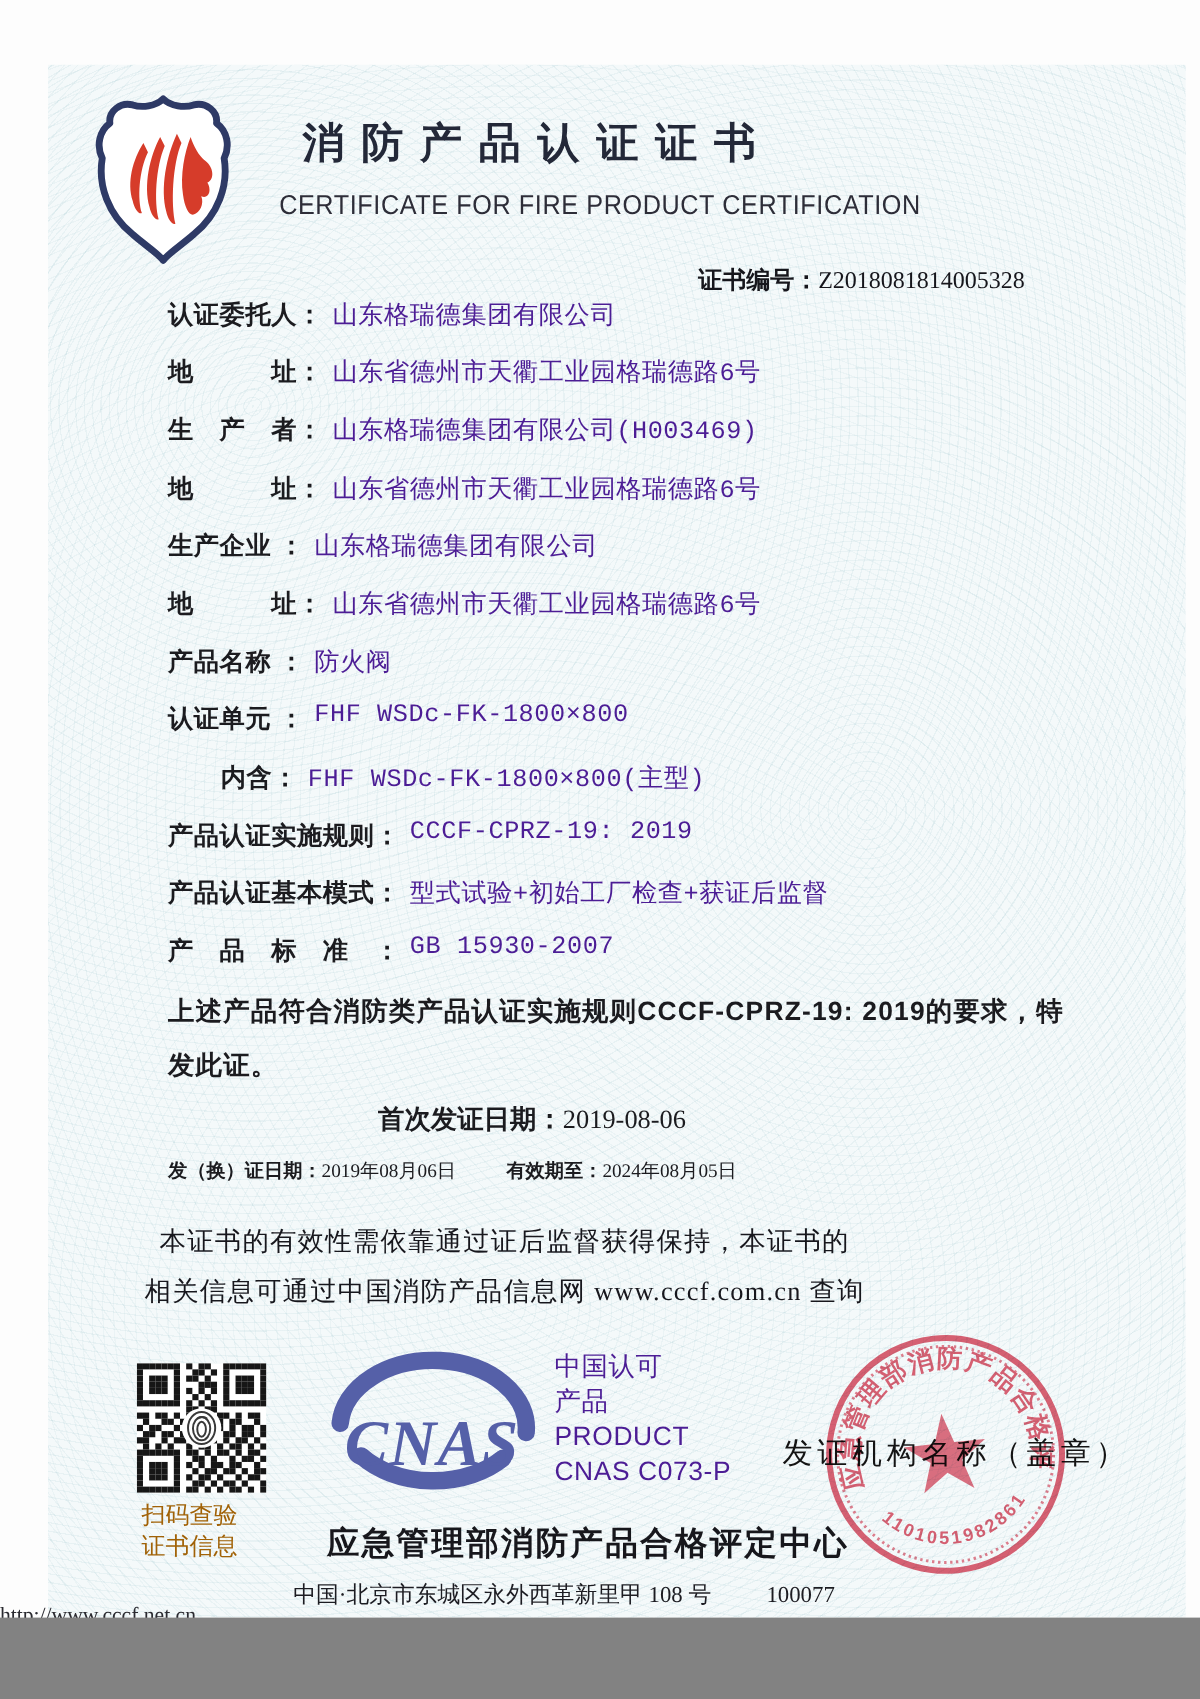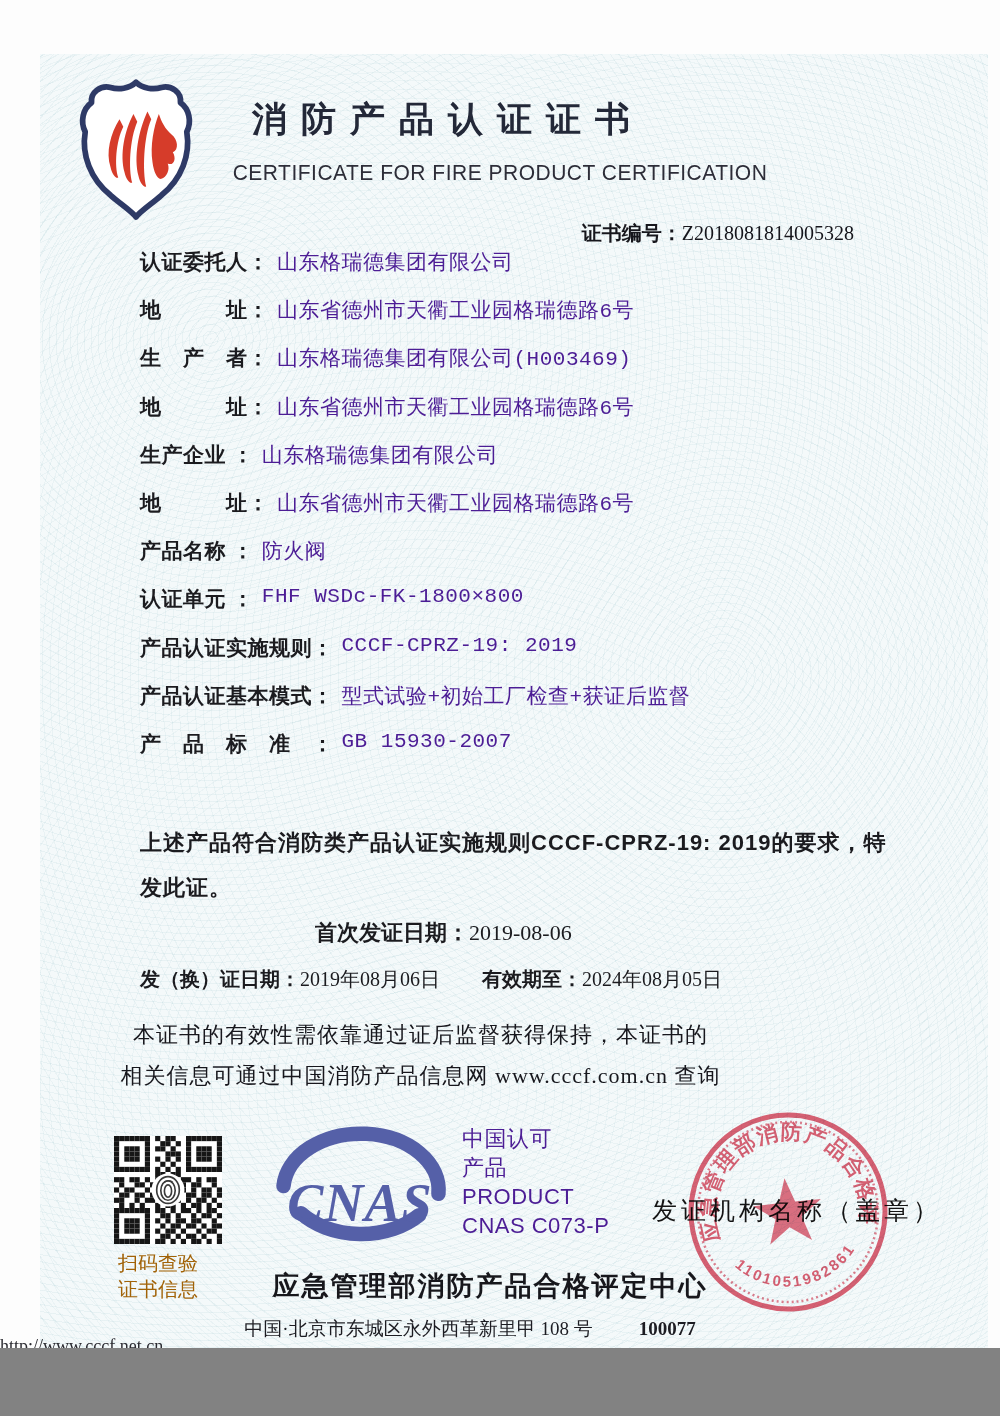--- a/index.html
+++ b/index.html
@@ -45,21 +45,21 @@
   .frow .vl{
     font-family:Liberation Mono, monospace;
     margin-left:8px;letter-spacing:.5px;color:#4c1d95;
   }
   .frow.indent{padding-left:44px;}
   .statement{
     position:absolute;left:140px;top:820px;width:748px;
     font-size:22px;font-weight:bold;line-height:45px;letter-spacing:1px;
   }
   .dateline1{position:absolute;left:315px;top:918px;font-size:22px;white-space:nowrap;}
-  .dateline2{position:absolute;left:140px;top:966px;font-size:20px;white-space:nowrap;}
+  .dateline2{position:absolute;left:140px;top:966px;font-size:16px;white-space:nowrap;}
   .dl-lb{font-weight:bold;}
   .dl-vl{font-family:"Liberation Serif","DejaVu Serif",serif;}
   .gap{display:inline-block;width:42px;}
   .notice{
     position:absolute;left:0;top:1014px;width:841px;text-align:center;
     font-size:22px;line-height:41px;letter-spacing:1px;color:#17171d;
     font-family:"Liberation Serif","DejaVu Serif",serif;
   }
   
   .qr{position:absolute;left:114px;top:1136px;width:108px;height:108px;z-index:6;}
@@ -82,21 +82,21 @@
     mix-blend-mode:multiply;opacity:.92;transform:rotate(-6deg);
   }
   .org-name{
     position:absolute;left:0;top:1268px;width:980px;text-align:center;z-index:6;
     font-size:27px;font-weight:bold;letter-spacing:2px;color:#17171c;
   }
   .addr{
     position:absolute;left:0;top:1316px;width:940px;text-align:center;z-index:6;
     font-size:19px;color:#1c1c22;font-family:"Liberation Serif","DejaVu Serif",serif;
   }
-  .addr .post{display:inline-block;margin-left:46px;font-weight:bold;}
+  .addr .post{display:inline-block;margin-left:46px;}
   .partial-url{
     position:absolute;left:0;top:1336px;width:940px;z-index:6;
     font-size:18px;color:#2a2a30;font-family:"Liberation Serif","DejaVu Serif",serif;
   }
 </style>
 </head>
 <body>
 
 <div class="page"></div>
 
@@ -139,20 +139,24 @@
       <span class="lb">地　　　址：</span>
       <span class="vl">山东省德州市天衢工业园格瑞德路6号</span>
     </div>
   <div class="frow">
       <span class="lb">产品名称 ：</span>
       <span class="vl">防火阀</span>
     </div>
   <div class="frow">
       <span class="lb">认证单元 ：</span>
       <span class="vl">FHF WSDc-FK-1800×800</span>
+    </div>
+  <div class="frow indent">
+      <span class="lb">内含：</span>
+      <span class="vl">FHF WSDc-FK-1800×800(主型)</span>
     </div>
   <div class="frow">
       <span class="lb">产品认证实施规则：</span>
       <span class="vl">CCCF-CPRZ-19: 2019</span>
     </div>
   <div class="frow">
       <span class="lb">产品认证基本模式：</span>
       <span class="vl">型式试验+初始工厂检查+获证后监督</span>
     </div>
   <div class="frow">

